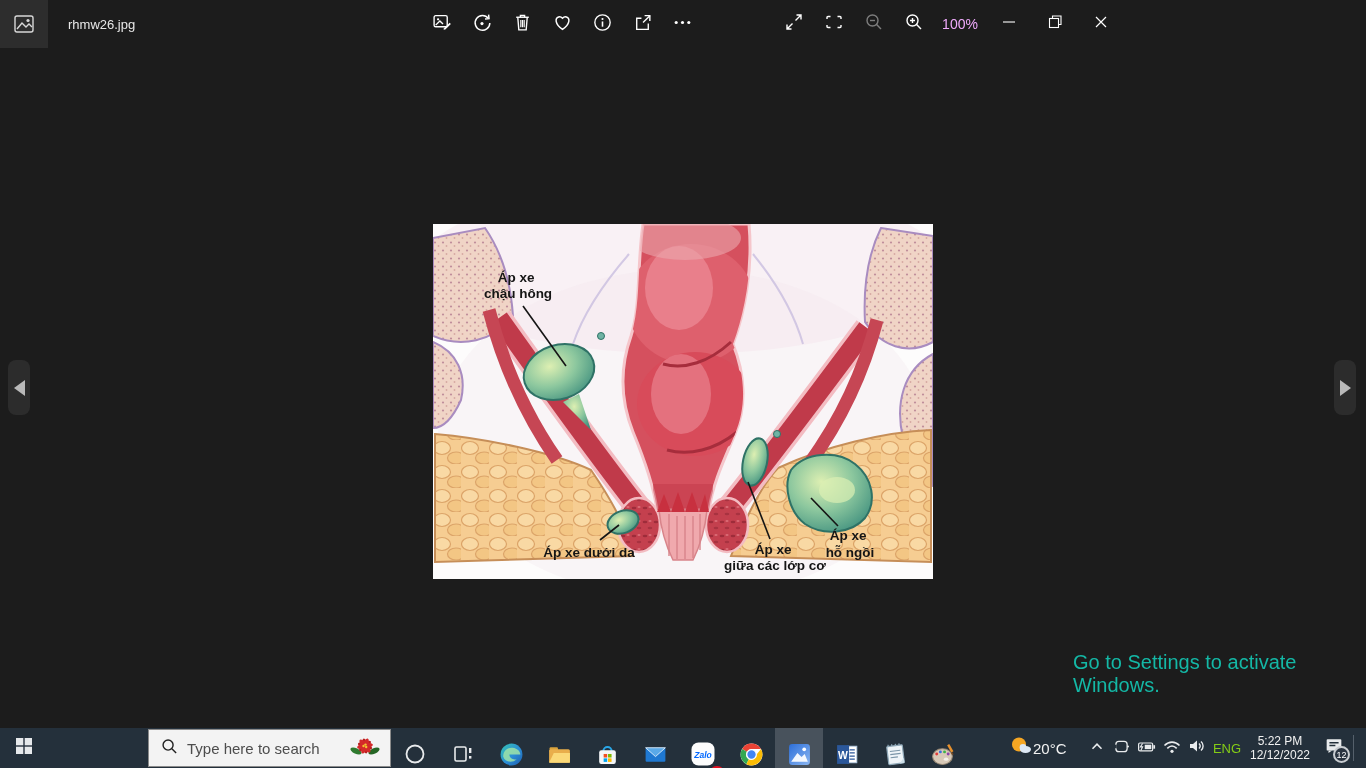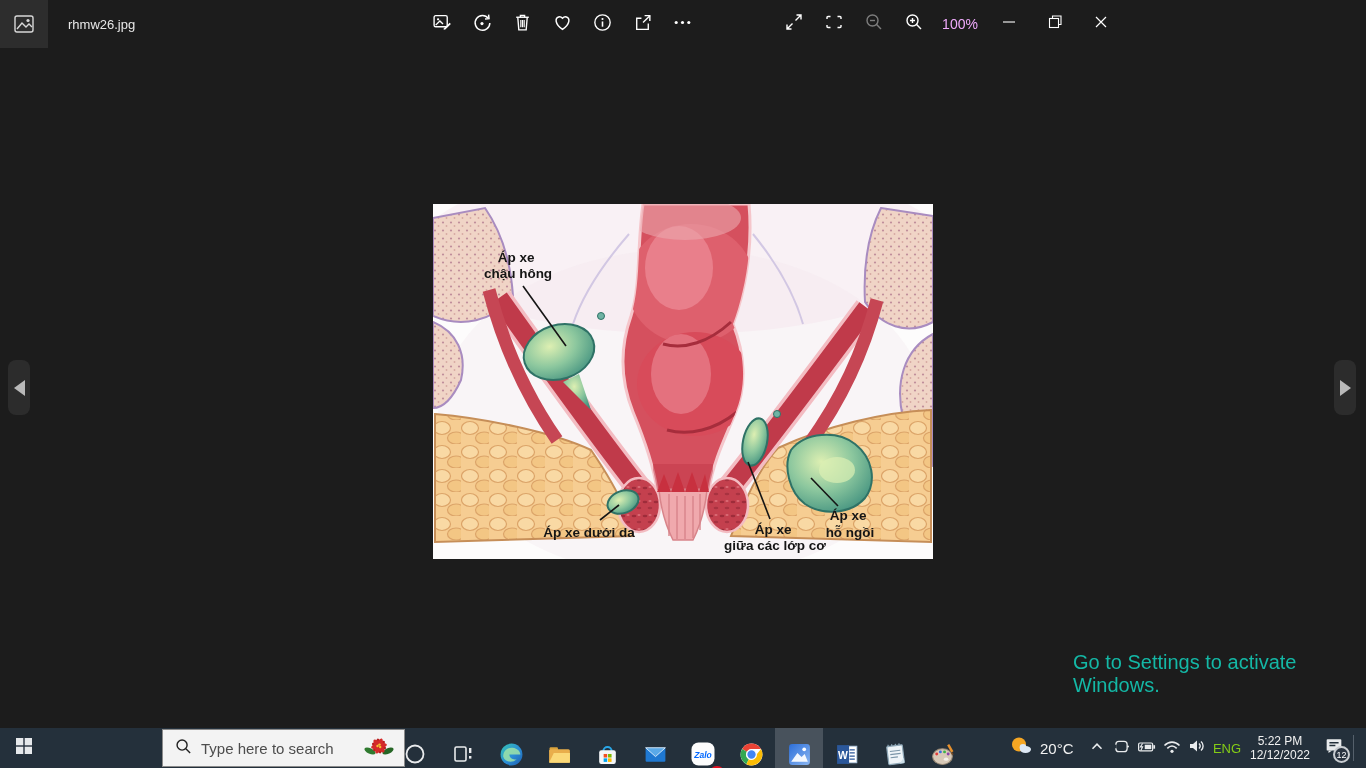--- a/index.html
+++ b/index.html
@@ -6,44 +6,44 @@
   html,body { width:1366px; height:768px; overflow:hidden; background:#1c1c1c;
               font-family:"Liberation Sans", sans-serif; }
   .titlebar { position:absolute; top:0; left:0; width:1124px; height:48px; display:flex; align-items:center; }
   .app-tile { width:48px; height:48px; background:#2d2d2d; display:flex; align-items:center; justify-content:center; }
   .filename { color:#e8e8e8; font-size:13px; margin-left:20px; }
   .tb-center { position:absolute; left:50%; top:0; transform:translateX(-50%); height:48px; display:flex; align-items:center; }
   .tb-btn { width:40px; height:48px; display:flex; align-items:center; justify-content:center; cursor:default; }
   .tb-right { position:absolute; right:0; top:0; height:48px; display:flex; align-items:center; }
   .zoom-label { color:#f0abfc; font-size:14px; width:52px; text-align:center; }
   .cap-btn { width:46px; height:48px; display:flex; align-items:center; justify-content:center; }
-  .viewer-image { position:absolute; left:433px; top:204px; width:500px; height:355px; }
+  .viewer-image { position:absolute; left:433px; top:224px; width:500px; height:355px; }
   .nav-pill { position:absolute; top:360px; width:22px; height:55px; background:#2c2c2c; border-radius:8px;
               display:flex; align-items:center; justify-content:center; }
   .nav-left { left:8px; } .nav-right { right:10px; }
   .tri-l { width:0; height:0; border-top:8px solid transparent; border-bottom:8px solid transparent; border-right:11px solid #b9b9b9; }
   .tri-r { width:0; height:0; border-top:8px solid transparent; border-bottom:8px solid transparent; border-left:11px solid #b9b9b9; }
   .watermark { position:absolute; left:1073px; top:648px; }
   .wm1 { color:#838383; font-size:24px; font-weight:400; }
   .wm2 { color:#14b8a6; font-size:20px; margin-top:3px; }
   .taskbar { position:absolute; left:0; bottom:0; width:1366px; height:40px; background:#24303b; }
   .start { position:absolute; left:0; bottom:0; width:48px; height:40px; display:flex; align-items:center; justify-content:center; }
   .searchbox { position:absolute; left:148px; bottom:1px; width:243px; height:38px; background:#f3f3f3;
-               border:1px solid #8a8a8a; display:flex; align-items:center; padding:0 8px 0 12px;margin-left:14px; }
+               border:1px solid #8a8a8a; display:flex; align-items:center; padding:0 8px 0 12px; }
   .searchbox input { flex:1; border:none; outline:none; background:transparent; font-size:15px; color:#333;
                      font-family:"Liberation Sans",sans-serif; min-width:0; }
   .searchbox input::placeholder { color:#4d4d4d; opacity:1; }
   .apps { position:absolute; left:391px; bottom:0; height:40px; display:flex; }
   .app-cell { width:48px; height:56px; position:relative; display:flex; align-items:center; justify-content:center; }
   .app-cell.active { background:rgba(255,255,255,0.17); }
   .runline { position:absolute; bottom:0; left:12px; width:24px; height:3px; background:#6cb2e8; }
   .app-cell.active .runline { left:0; width:48px; }
   .badge { position:absolute; right:2px; bottom:2px; min-width:16px; height:16px; border-radius:8px; background:#e81123;
            color:#fff; font-size:9px; font-weight:700; display:flex; align-items:center; justify-content:center; padding:0 2px; }
-  .weather { position:absolute; left:1003px; bottom:0; height:40px; display:flex; align-items:center; gap:7px; padding:0 6px; }
+  .weather { position:absolute; left:1003px; bottom:0; height:40px; display:flex; align-items:center; padding:0 6px; }
   .temp { color:#f2f2f2; font-size:15px; }
   .tray { position:absolute; right:0; bottom:0; height:40px; display:flex; align-items:center; }
   .tray-ic { width:25px; height:40px; display:flex; align-items:center; justify-content:center; }
   .lang { color:#84cc16; font-size:13px; width:36px; text-align:center; }
   .clock { width:70px; text-align:center; color:#f2f2f2; font-size:12px; line-height:14px; }
   .notif { width:38px; height:40px; position:relative; display:flex; align-items:center; justify-content:center; }
   .notif-badge { position:absolute; right:3px; bottom:5px; width:17px; height:17px; border-radius:50%;
                  background:#2a3440; border:2px solid #c9cdd1; color:#fff; font-size:9px; display:flex;
                  align-items:center; justify-content:center;margin-top:48px; }
   .desk-divider { width:1px; height:26px; background:#55606b; margin-right:6px; }

